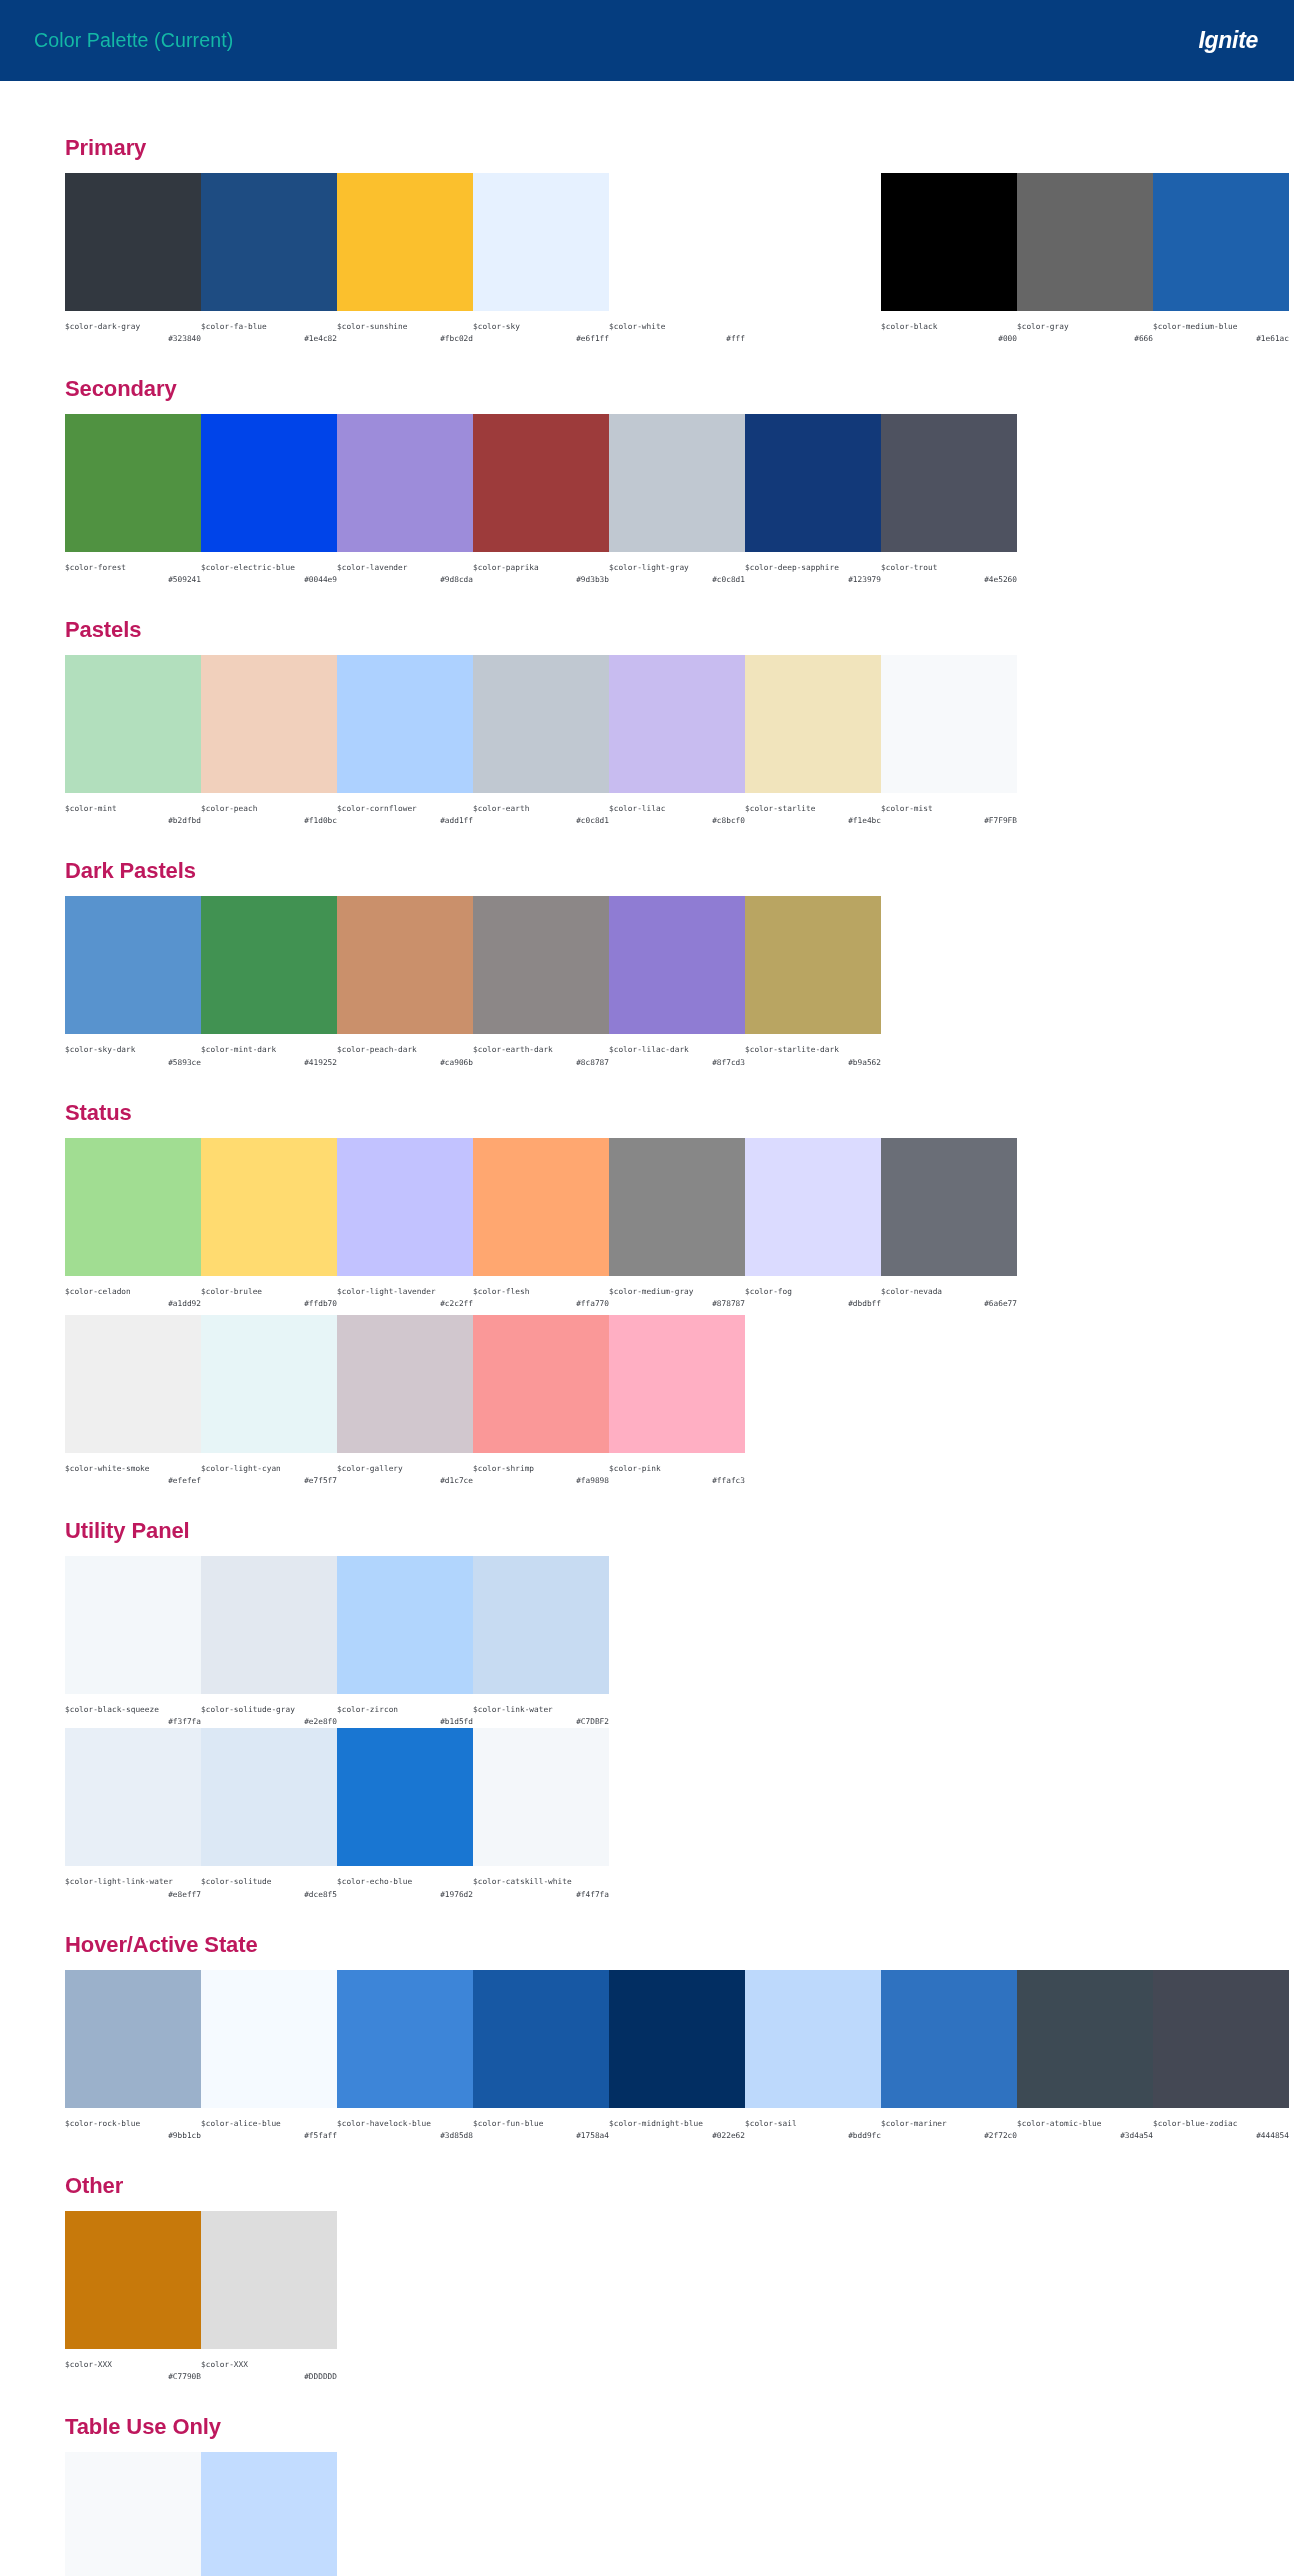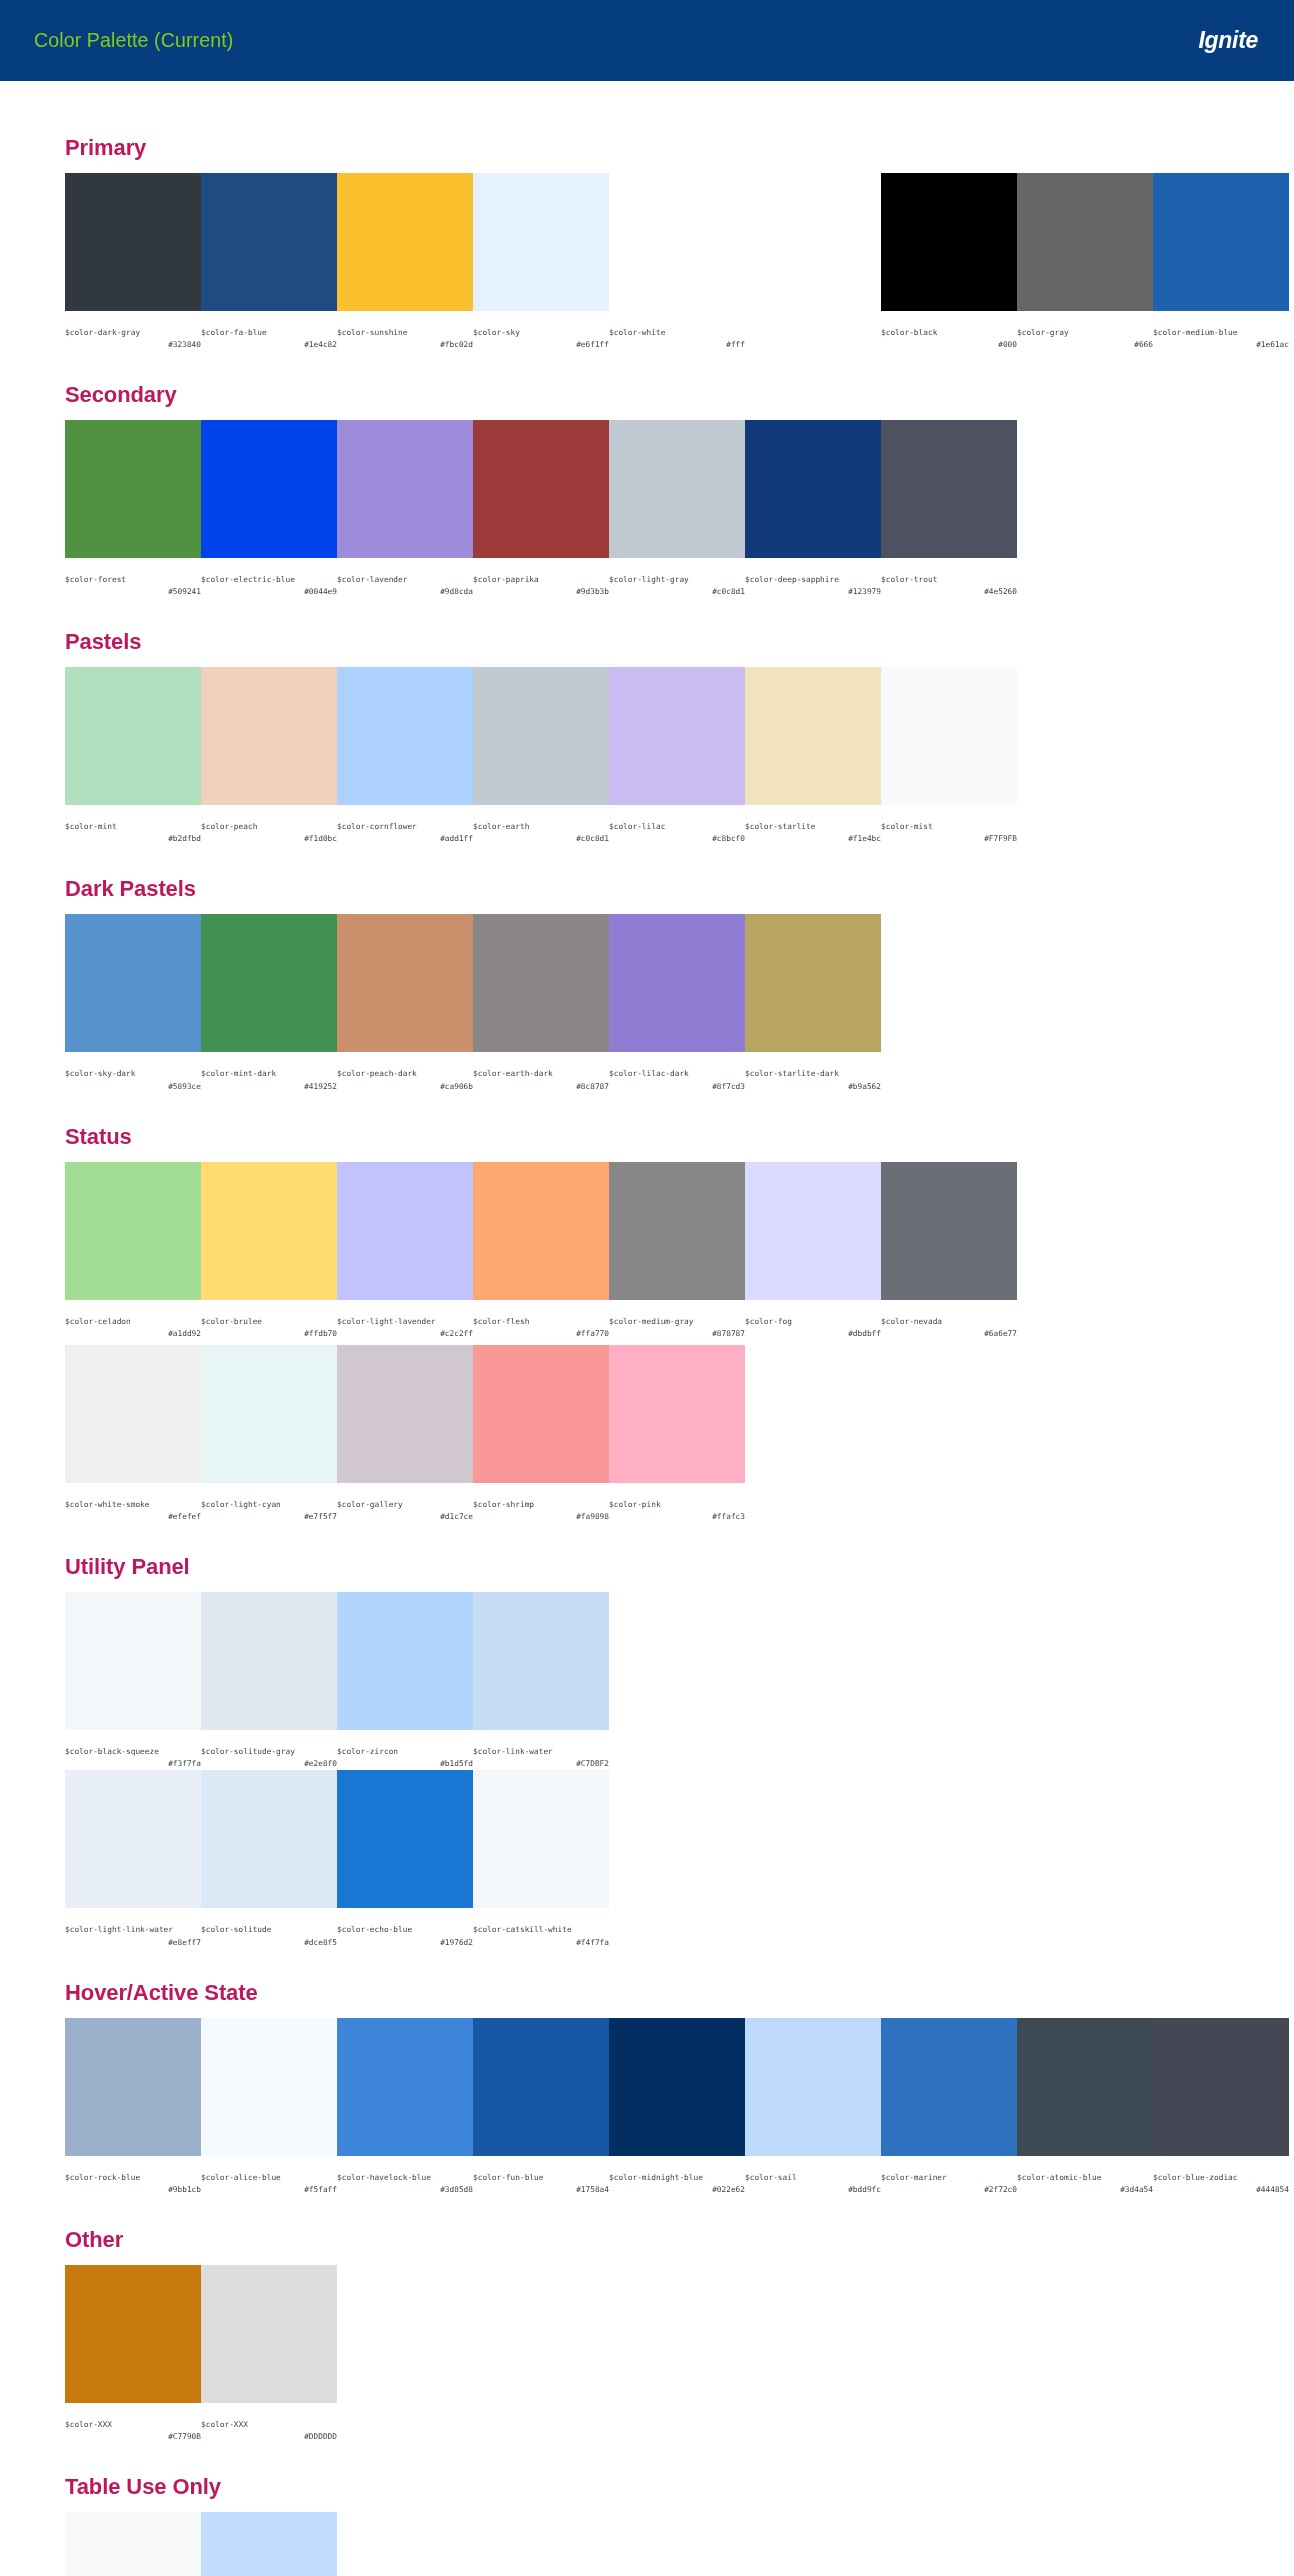--- a/index.html
+++ b/index.html
@@ -15,21 +15,21 @@
   
   .topbar {
     height: 81px;
     background: #053d7f;
     display: flex;
     align-items: center;
     justify-content: space-between;
     padding: 0 37px 0 34px;
   }
   .topbar-title {
-    color: #84cc16;
+    color: #14b8a6;
     font-size: 19.6px;
     font-weight: 400;
     letter-spacing: 0.1px;
   }
   .brand {
     color: #ffffff;
     font-size: 23px;
     font-style: italic;
     font-weight: bold;
     letter-spacing: -0.3px;
@@ -60,21 +60,21 @@
 
   .swatch {
     width: 136px;
     flex: 0 0 136px;
   }
   .swatch-chip {
     height: 138px;
     width: 100%;
   }
   .swatch-meta {
-    padding-top: 16px;
+    padding-top: 10px;
     font-family: "DejaVu Sans Mono", "Liberation Mono", monospace;
     font-size: 7.8px;
     line-height: 1.55;
     color: #3b3f46;
     white-space: nowrap;
   }
   .swatch-name { display: block; }
   .swatch-hex { display: block; text-align: right; }
 
   

